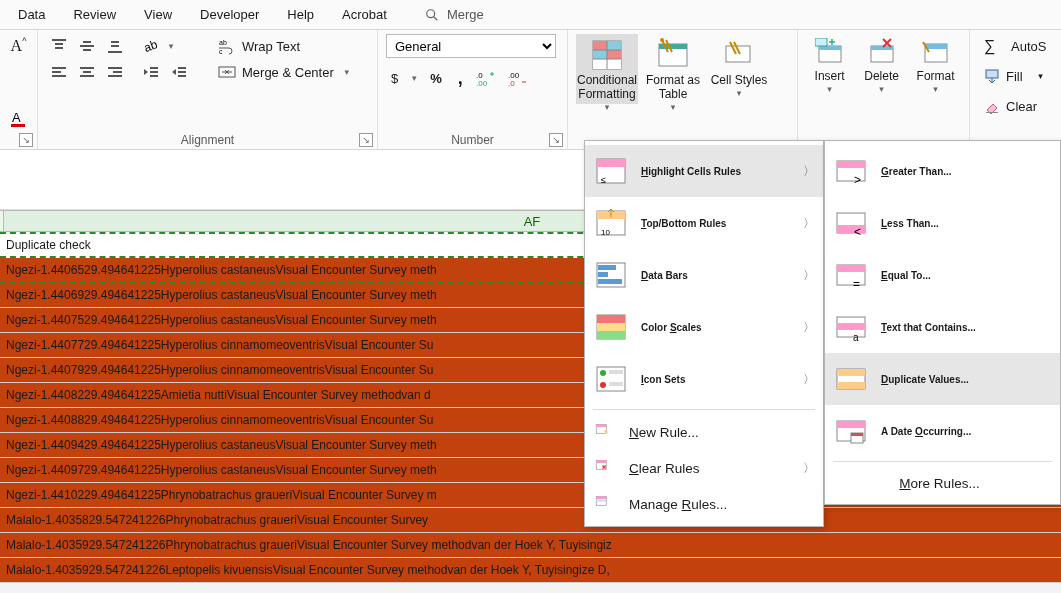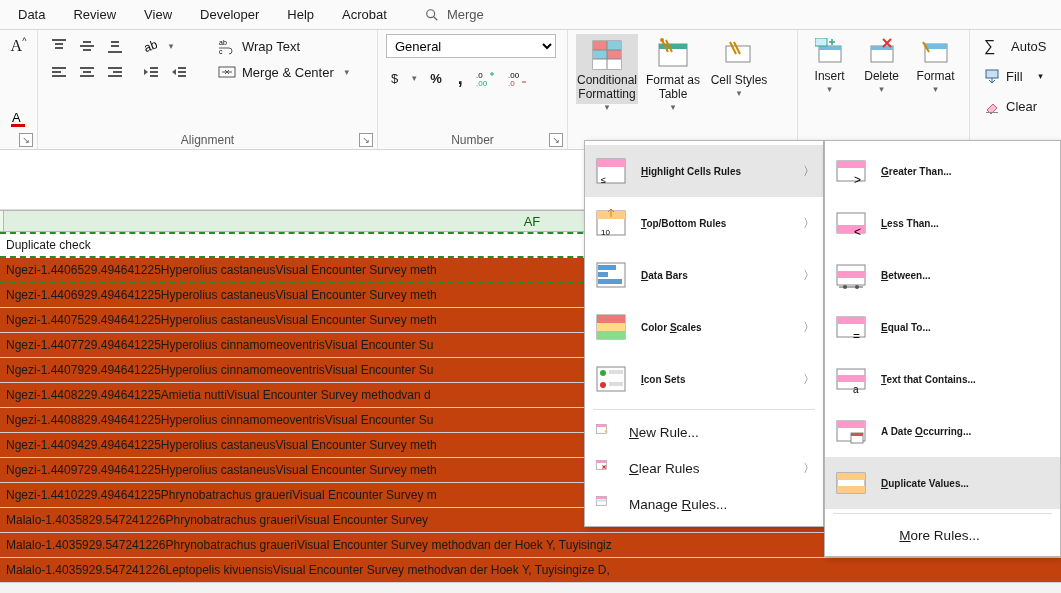--- a/index.html
+++ b/index.html
@@ -487,66 +487,54 @@
           <rect x="2" y="18" width="28" height="8" fill="#f9c"></rect>
           <text x="19" y="29" font-size="12">&lt;</text>
         </svg>
       </div>
       <div class="mi-label"><u>L</u>ess Than...</div>
     </div>
     <div class="menu-item">
       <div class="mi-icon">
         <svg viewBox="0 0 32 32" width="100%" height="100%">
           <rect x="2" y="6" width="28" height="20" fill="#fff" stroke="#888"></rect>
-          <rect x="2" y="12" width="28" height="7" fill="#f9c"></rect>
-          <line x1="4" y1="28" x2="28" y2="28" stroke="#555"></line>
-          <circle cx="10" cy="28" r="2" fill="#555"></circle>
-          <circle cx="22" cy="28" r="2" fill="#555"></circle>
-        </svg>
-      </div>
-      <div class="mi-label"><u>B</u>etween...</div>
-    </div>
-    <div class="menu-item">
-      <div class="mi-icon">
-        <svg viewBox="0 0 32 32" width="100%" height="100%">
-          <rect x="2" y="6" width="28" height="20" fill="#fff" stroke="#888"></rect>
           <rect x="2" y="6" width="28" height="7" fill="#f9c"></rect>
           <text x="18" y="29" font-size="12">=</text>
         </svg>
       </div>
       <div class="mi-label"><u>E</u>qual To...</div>
     </div>
     <div class="menu-item">
       <div class="mi-icon">
         <svg viewBox="0 0 32 32" width="100%" height="100%">
           <rect x="2" y="6" width="28" height="20" fill="#fff" stroke="#888"></rect>
           <rect x="2" y="12" width="28" height="7" fill="#f9c"></rect>
           <text x="18" y="30" font-size="10">a</text>
         </svg>
       </div>
       <div class="mi-label"><u>T</u>ext that Contains...</div>
+    </div>
+    <div class="menu-item hover">
+      <div class="mi-icon">
+        <svg viewBox="0 0 32 32" width="100%" height="100%">
+          <rect x="2" y="6" width="28" height="20" fill="#fff" stroke="#888"></rect>
+          <rect x="2" y="6" width="28" height="7" fill="#fc8"></rect>
+          <rect x="2" y="19" width="28" height="7" fill="#fc8"></rect>
+        </svg>
+      </div>
+      <div class="mi-label"><u>D</u>uplicate Values...</div>
     </div>
     <div class="menu-item">
       <div class="mi-icon">
         <svg viewBox="0 0 32 32" width="100%" height="100%">
           <rect x="2" y="6" width="28" height="20" fill="#fff" stroke="#888"></rect>
           <rect x="2" y="6" width="28" height="7" fill="#f9c"></rect>
           <rect x="16" y="18" width="12" height="10" fill="#fff" stroke="#888"></rect>
           <rect x="16" y="18" width="12" height="3" fill="#c55"></rect>
         </svg>
       </div>
       <div class="mi-label">A Date <u>O</u>ccurring...</div>
     </div>
-    <div class="menu-item hover">
-      <div class="mi-icon">
-        <svg viewBox="0 0 32 32" width="100%" height="100%">
-          <rect x="2" y="6" width="28" height="20" fill="#fff" stroke="#888"></rect>
-          <rect x="2" y="6" width="28" height="7" fill="#fc8"></rect>
-          <rect x="2" y="19" width="28" height="7" fill="#fc8"></rect>
-        </svg>
-      </div>
-      <div class="mi-label"><u>D</u>uplicate Values...</div>
-    </div>
     <div class="menu-sep"></div>
     <div class="menu-item center">
       <span><u>M</u>ore Rules...</span>
     </div>
   </div>
 
 </body></html>

